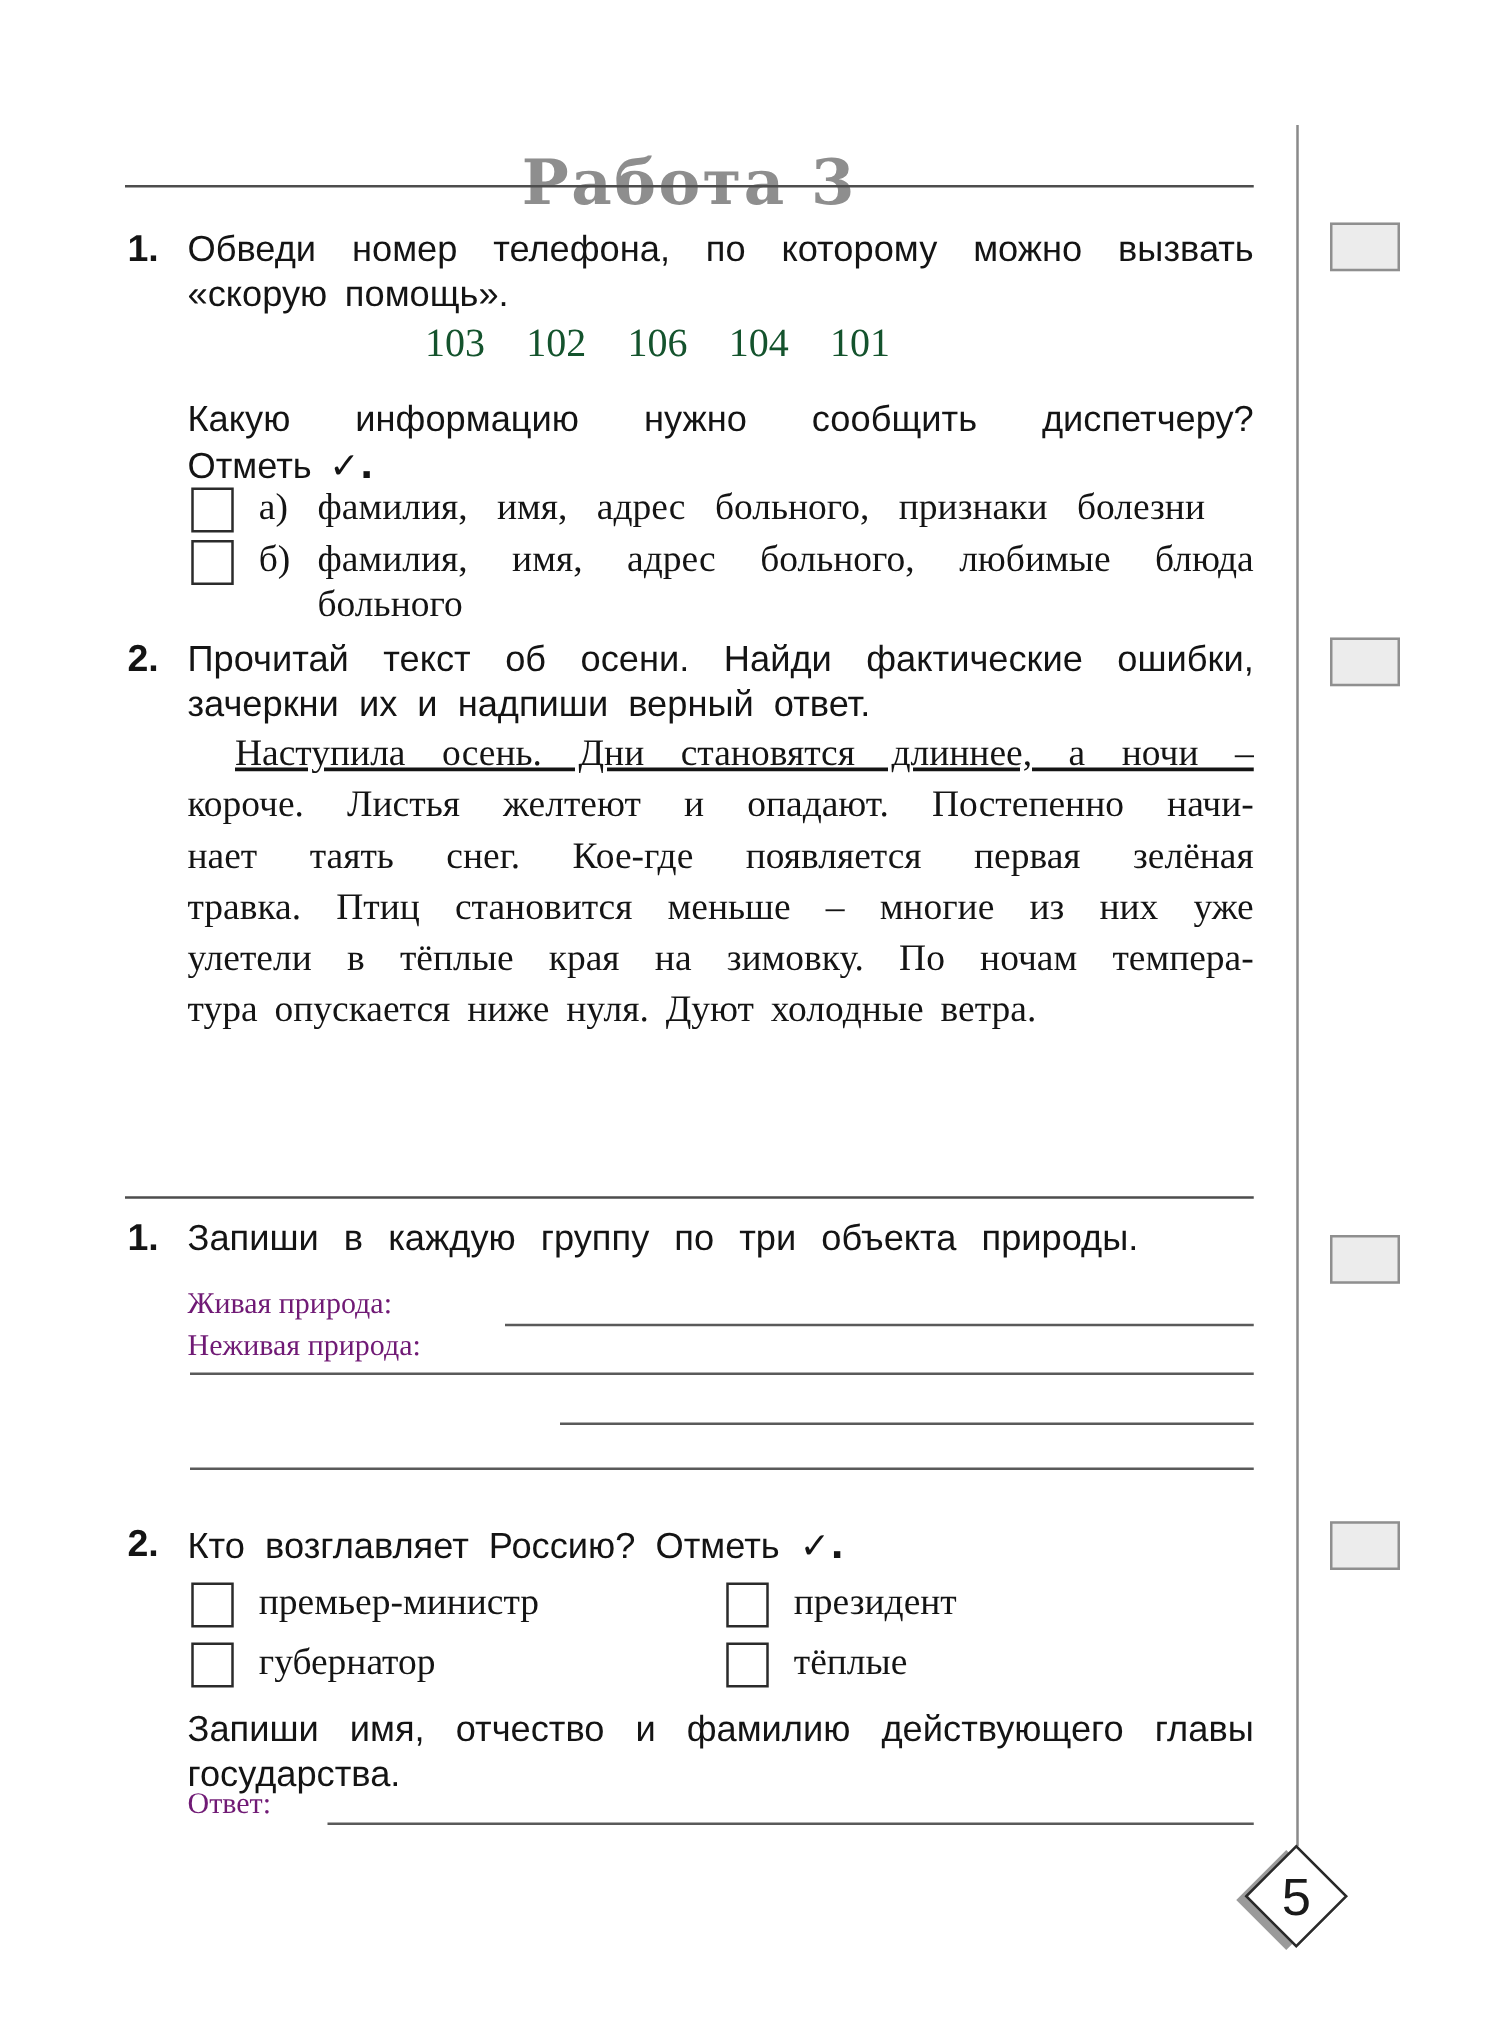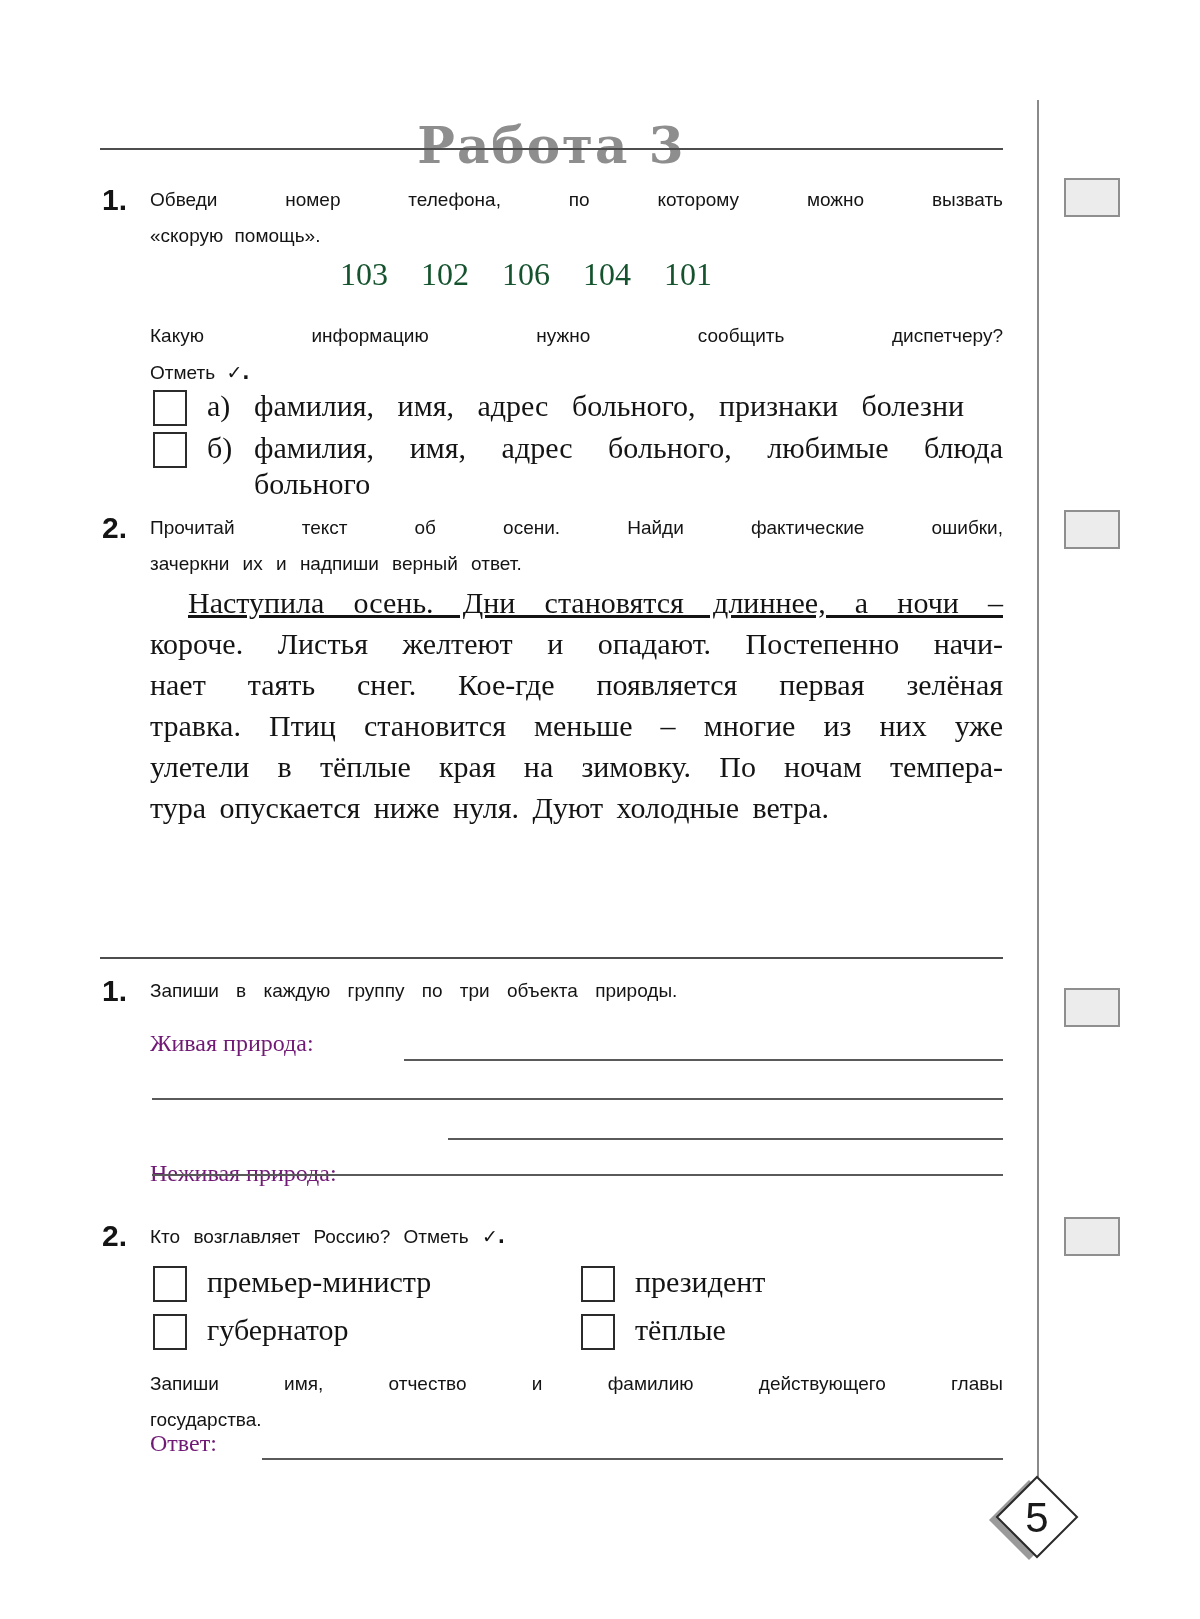--- a/index.html
+++ b/index.html
@@ -10,21 +10,21 @@
   .work-title{position:absolute;left:100px;width:903px;text-align:center;
     font-family:"DejaVu Serif",serif;font-weight:bold;font-size:50px;line-height:56px;
     color:#8e8e8e;letter-spacing:2px;}
   .hrule{position:absolute;left:100px;width:903px;height:2px;background:#4d4d4d;}
 
   
   .task{position:absolute;left:100px;width:903px;}
   .task .num{position:absolute;left:2px;top:1px;font-weight:bold;font-size:30px;}
   .task .body{margin-left:50px;}
 
-  .sans-line{font-size:19px;line-height:36px;word-spacing:5px;}
+  .sans-line{font-size:29px;line-height:36px;word-spacing:5px;}
   .jl{text-align:justify;text-align-last:justify;}
   .ws6{word-spacing:6px;}
   .ws8{word-spacing:8px;}
   .ws12{word-spacing:12px;}
 
   
   .phones{position:absolute;left:340px;top:256px;display:flex;gap:33px;
     font-family:"Liberation Serif",serif;font-size:32px;color:#14532d;}
   .phones span{cursor:pointer;}
 
@@ -132,21 +132,21 @@
     <span class="num">1.</span>
     <div class="body">
       <div class="sans-line ws12">Запиши в каждую группу по три объекта природы.</div>
     </div>
   </div>
 
   <div class="wlabel" style="left:150px;top:1030px;">Живая  природа:</div>
   <div class="fill-line" style="left:404px;top:1059px;width:599px;"></div>
   <div class="fill-line" style="left:152px;top:1098px;width:851px;"></div>
 
-  <div class="wlabel" style="left:150px;top:1160px;text-align:center;">Неживая  природа:</div>
+  <div class="wlabel" style="left:150px;top:1064px;text-align:center;">Неживая  природа:</div>
   <div class="fill-line" style="left:448px;top:1138px;width:555px;"></div>
   <div class="fill-line" style="left:152px;top:1174px;width:851px;"></div>
 
   <div class="task" style="top:1218px;">
     <span class="num">2.</span>
     <div class="body">
       <div class="sans-line ws8"><span>Кто возглавляет Россию? Отметь</span> <span class="chk">✓.</span></div>
     </div>
   </div>
 

